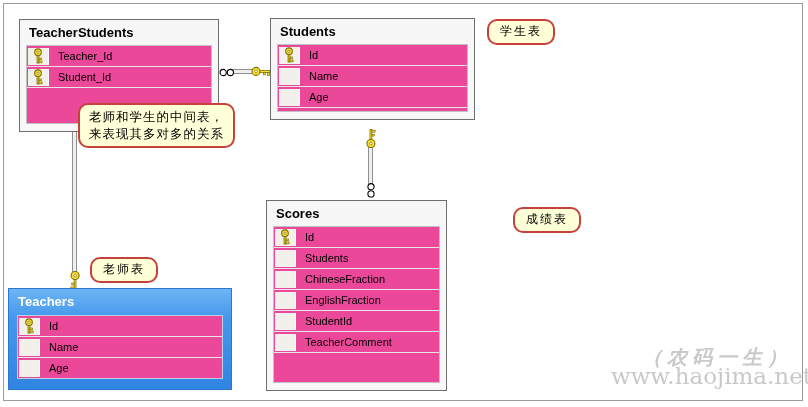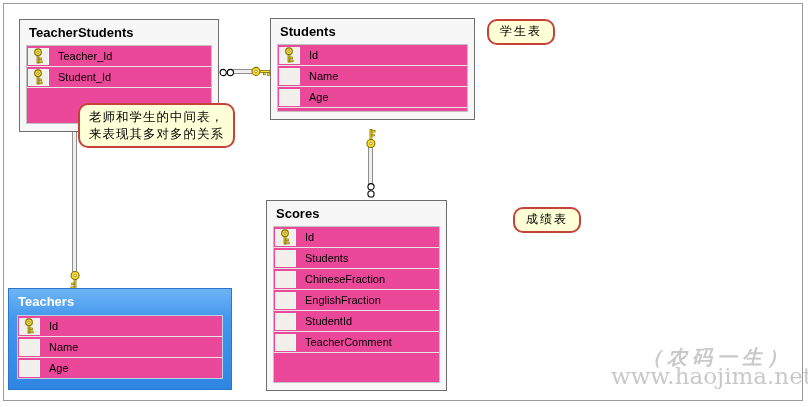--- a/index.html
+++ b/index.html
@@ -216,17 +216,20 @@
   </div>
 
   <div class="callout small" style="left:487px; top:19px;">
     <span>学生表</span>
   </div>
 
   <div class="callout small" style="left:513px; top:207px;">
     <span>成绩表</span>
   </div>
 
+  <div class="callout small" style="left:90px; top:257px;">
+    <span>老师表</span>
+  </div>
 
   <div class="wm brand">（农码一生）</div>
   <div class="wm url">www.haojima.net</div>
 
 </div>
 
 </body></html>

